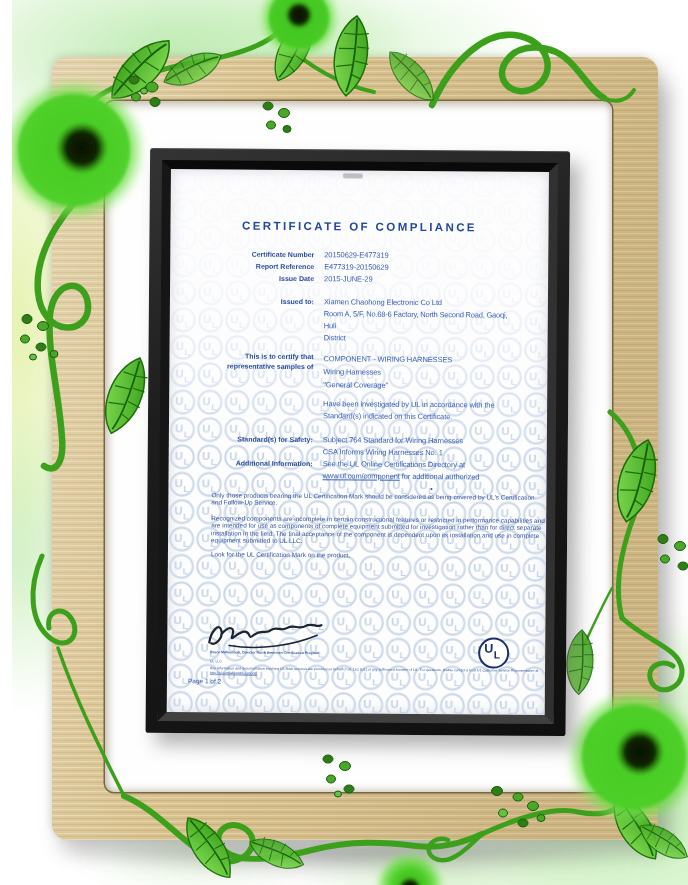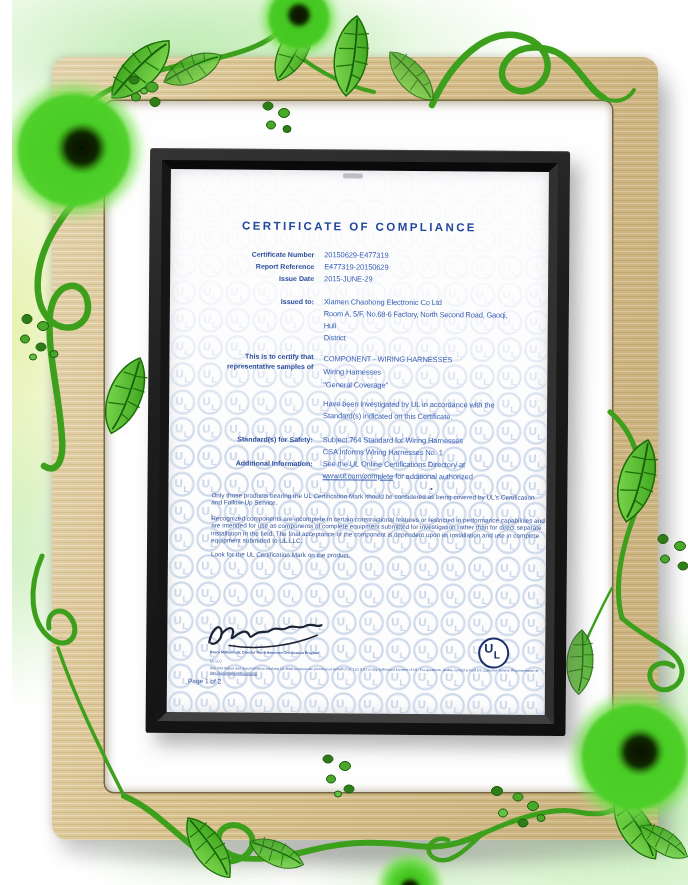--- a/index.html
+++ b/index.html
@@ -298,21 +298,21 @@
         <div class="val">
           <div>Subject 764  Standard for Wiring Harnesses</div>
           <div>CSA Informs Wiring Harnesses No. 1</div>
         </div>
       </div>
 
       <div class="two-col" style="top:288px;">
         <div class="lab">Additional Information:</div>
         <div class="val">
           <div>See the UL Online Certifications Directory at</div>
-          <div><span class="linku">www.ul.com/complete</span><span> for additional authorized</span></div>
+          <div><span class="linku">www.ul.com/component</span><span> for additional authorized</span></div>
         </div>
       </div>
 
       <div class="stray-dot"></div>
 
       <div class="fine" style="top:322px;">Only those products bearing the UL Certification Mark should be considered as being covered by UL's Certification and Follow-Up Service.</div>
       <div class="fine" style="top:345px;">Recognized components are incomplete in certain constructional features or restricted in performance capabilities and are intended for use as components of complete equipment submitted for investigation rather than for direct separate installation in the field.  The final acceptance of the component is dependent upon its installation and use in complete equipment submitted to UL LLC.</div>
       <div class="fine" style="top:381px;">Look for the UL Certification Mark on the product.</div>
 
       <svg class="sig-svg" width="118" height="33" viewBox="0 0 118 33" xmlns="http://www.w3.org/2000/svg">

